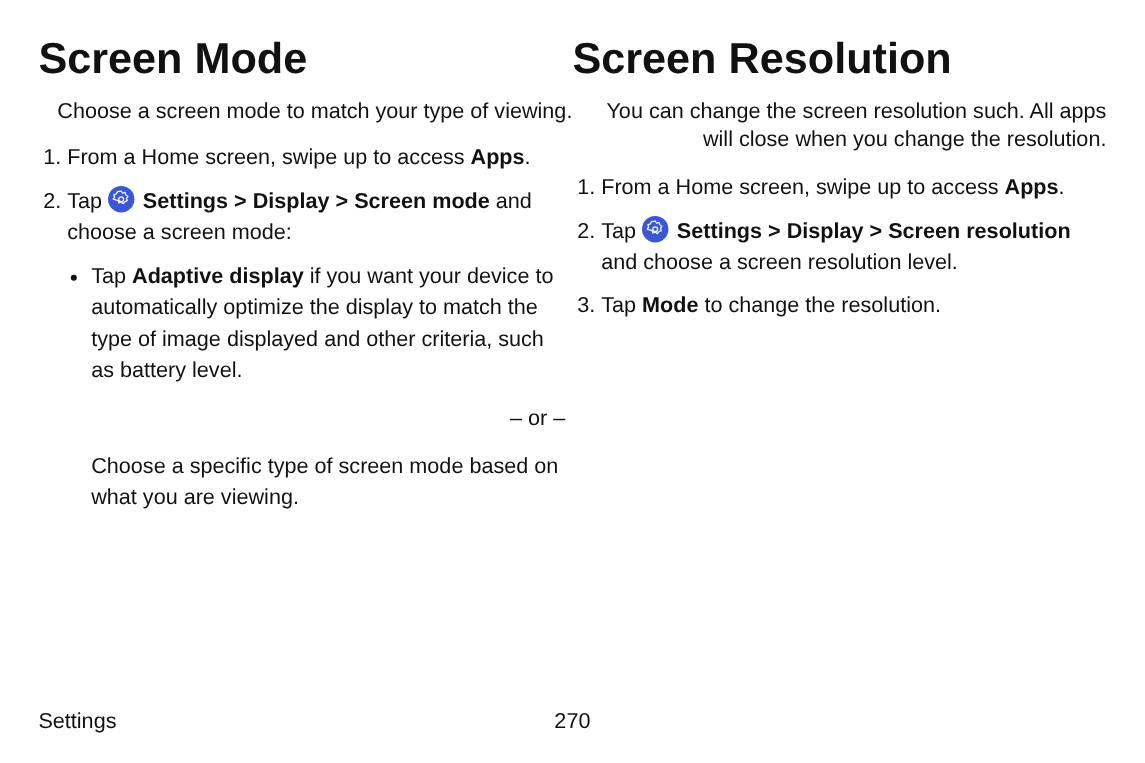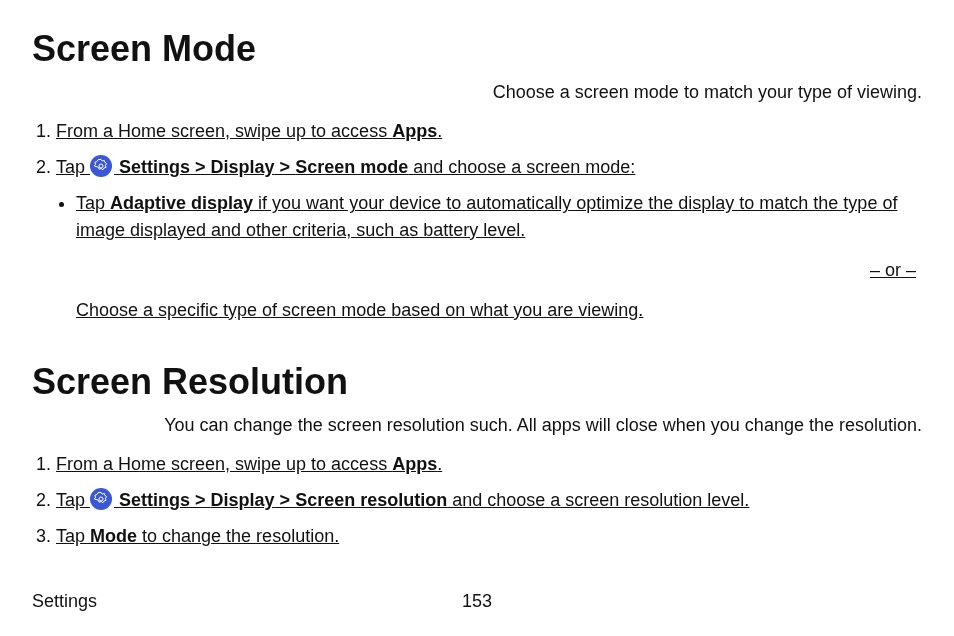--- a/index.html
+++ b/index.html
@@ -13,22 +13,20 @@
   }
   .page {
     position: relative;
     width: 954px;
     height: 636px;
     box-sizing: border-box;
     padding: 28px 32px 0 32px;
   }
   .columns {
     display: flex;
-    gap: 28px;
-    flex-direction: column;
   }
   .col {
     flex: 1 1 0;
   }
   h1 {
     font-family: Arial, Helvetica, sans-serif;
     font-weight: 900;
     font-size: 36px;
     margin: 0 0 10px 0;
     color: #111;
@@ -40,21 +38,20 @@
     text-align: right;
   }
   ol.steps {
     margin: 0;
     padding-left: 24px;
     font-size: 18px;
   }
   ol.steps > li {
     margin: 10px 0;
     line-height: 1.45;
-    text-decoration: underline;
   }
   ul.bullets {
     list-style: disc;
     margin: 10px 6px 0 0;
     padding-left: 20px;
   }
   ul.bullets > li {
     margin: 6px 0;
   }
   .subtext {
@@ -147,15 +144,15 @@
         <li>
           <span>Tap </span><span class="b">Mode</span><span> to change the resolution.</span>
         </li>
       </ol>
     </div>
 
   </div>
 
   <div class="footer">
     <span>Settings</span>
-    <span class="page-num">153</span>
+    <span class="page-num">270</span>
   </div>
 </div>
 
 </body></html>

